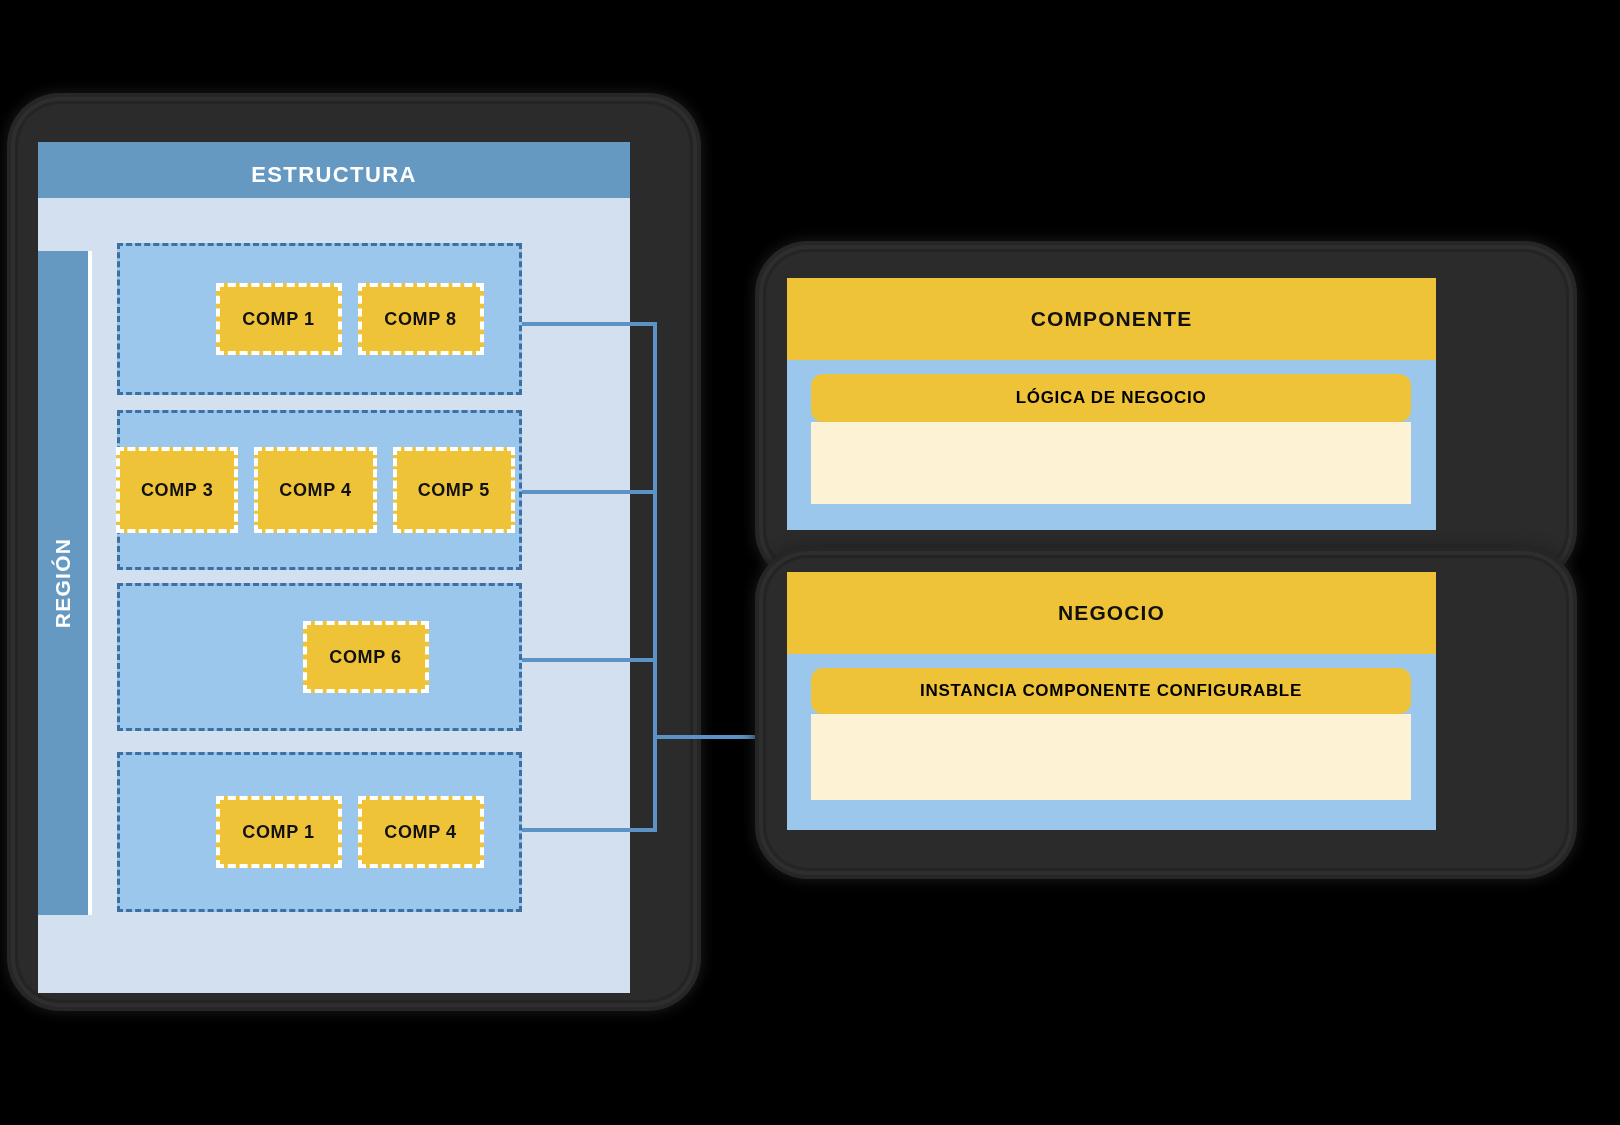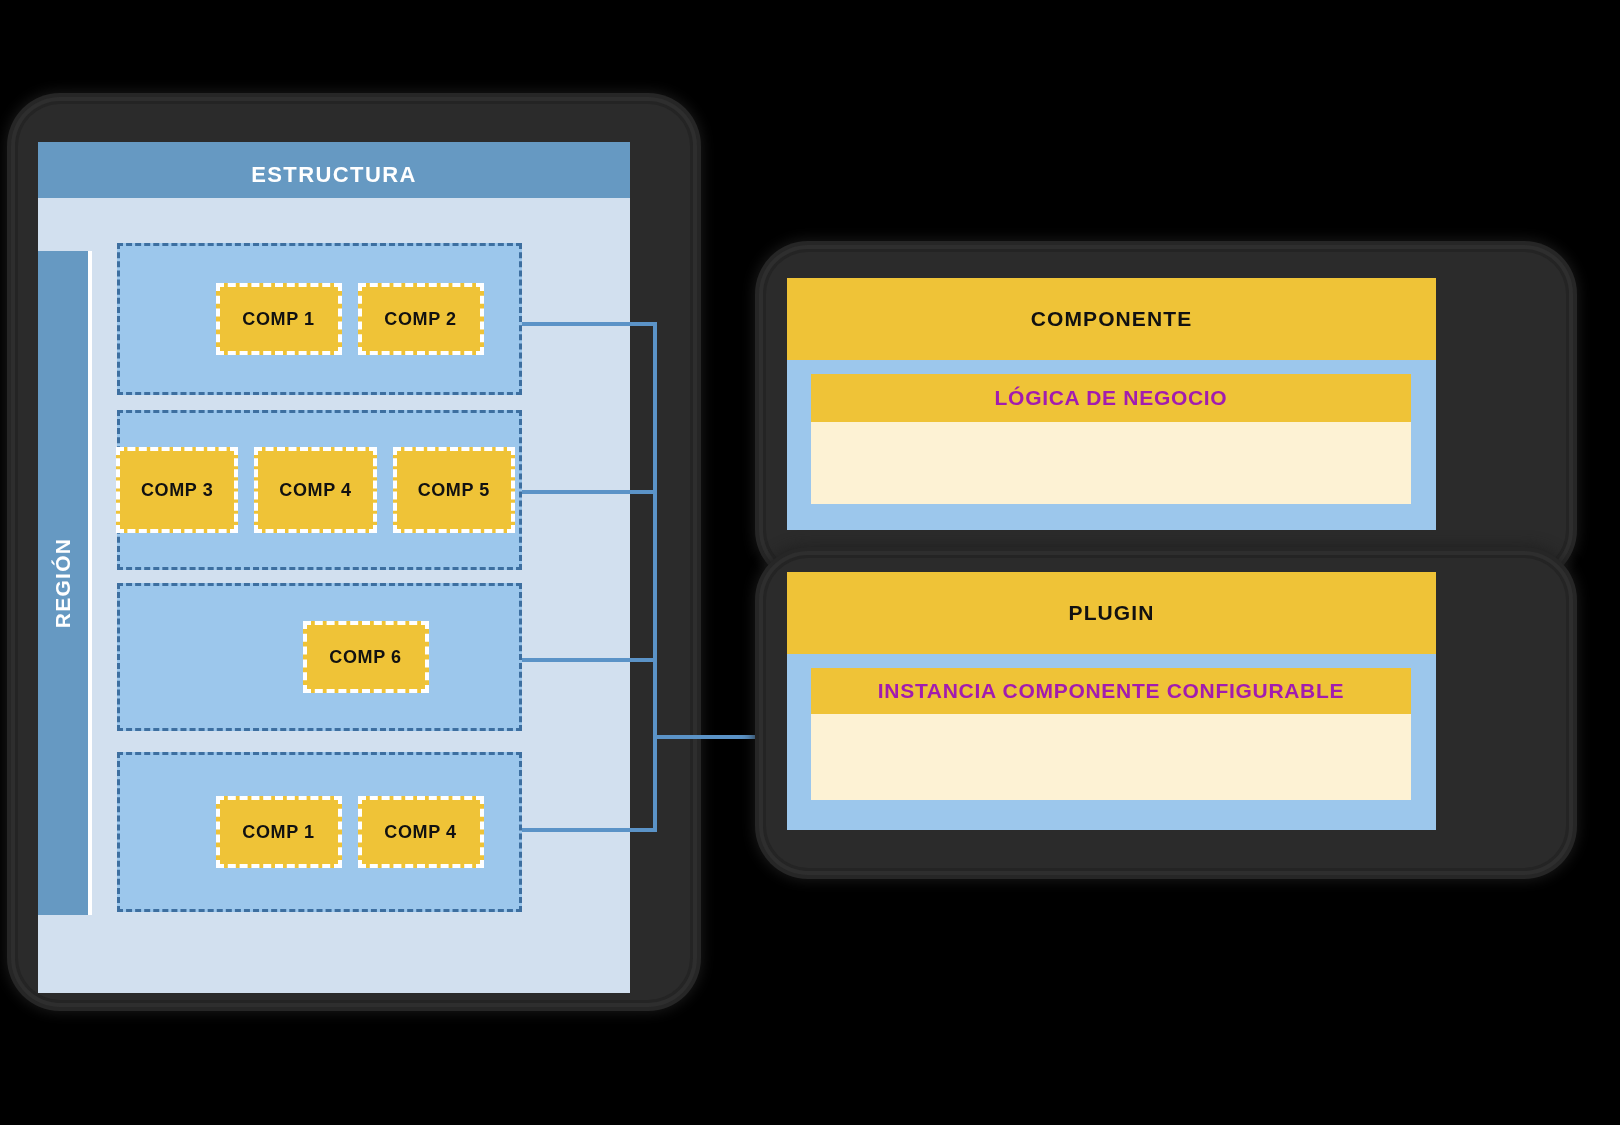--- a/index.html
+++ b/index.html
@@ -56,21 +56,21 @@
   #plugin-shell{left:766px;top:558px;width:800px;height:310px;}
 
   .rpanel{position:absolute;}
   .rpanel .title{position:absolute;left:0;top:0;width:100%;height:82px;
         background:#efc337;display:flex;align-items:center;justify-content:center;
         color:#111;font-size:21px;font-weight:bold;letter-spacing:1.1px;}
   .rpanel .frame{position:absolute;left:0;top:82px;width:100%;
         background:#9cc7ec;}
   .rpanel .subtitle{position:absolute;background:#efc337;
         display:flex;align-items:center;justify-content:center;
-        color:#a21caf;font-size:21px;font-weight:bold;letter-spacing:.7px;}
+        color:#000000;font-size:17px;font-weight:bold;letter-spacing:.7px;border-radius:12px;}
   .rpanel .cream{position:absolute;background:#fdf2d4;}
 
   #componente-panel{left:787px;top:278px;width:649px;height:323px;}
   #componente-panel .frame{height:170px;}
   #componente-panel .subtitle{left:24px;top:96px;width:600px;height:48px;}
   #componente-panel .cream{left:24px;top:144px;width:600px;height:82px;}
 
   #plugin-panel{left:787px;top:572px;width:649px;height:258px;}
   #plugin-panel .frame{height:176px;}
   #plugin-panel .subtitle{left:24px;top:96px;width:600px;height:46px;}
@@ -88,21 +88,21 @@
   </div>
 
   <div id="estructura-body"></div>
 
   <div id="region-bar">
     <span class="vtext">REGIÓN</span>
   </div>
 
   <div class="region-box" id="region-box-0">
     <div class="comp w1 row-offset-a">COMP 1</div>
-    <div class="comp w1 row-offset-a">COMP 2</div>
+    <div class="comp w1 row-offset-a">COMP 8</div>
   </div>
 
   <div class="region-box" id="region-box-1">
     <div class="comp w2 row-offset-b">COMP 3</div>
     <div class="comp w2 row-offset-b">COMP 4</div>
     <div class="comp w2 row-offset-b">COMP 5</div>
   </div>
 
   <div class="region-box" id="region-box-2">
     <div class="comp w1 row-offset-a">COMP 6</div>
@@ -129,18 +129,18 @@
 
   <div class="rpanel" id="componente-panel">
     <div class="frame"></div>
     <div class="title">COMPONENTE</div>
     <div class="subtitle">LÓGICA DE NEGOCIO</div>
     <div class="cream"></div>
   </div>
 
   <div class="rpanel" id="plugin-panel">
     <div class="frame"></div>
-    <div class="title">PLUGIN</div>
+    <div class="title">NEGOCIO</div>
     <div class="subtitle">INSTANCIA COMPONENTE CONFIGURABLE</div>
     <div class="cream"></div>
   </div>
 
 </div>
 
 </body></html>

